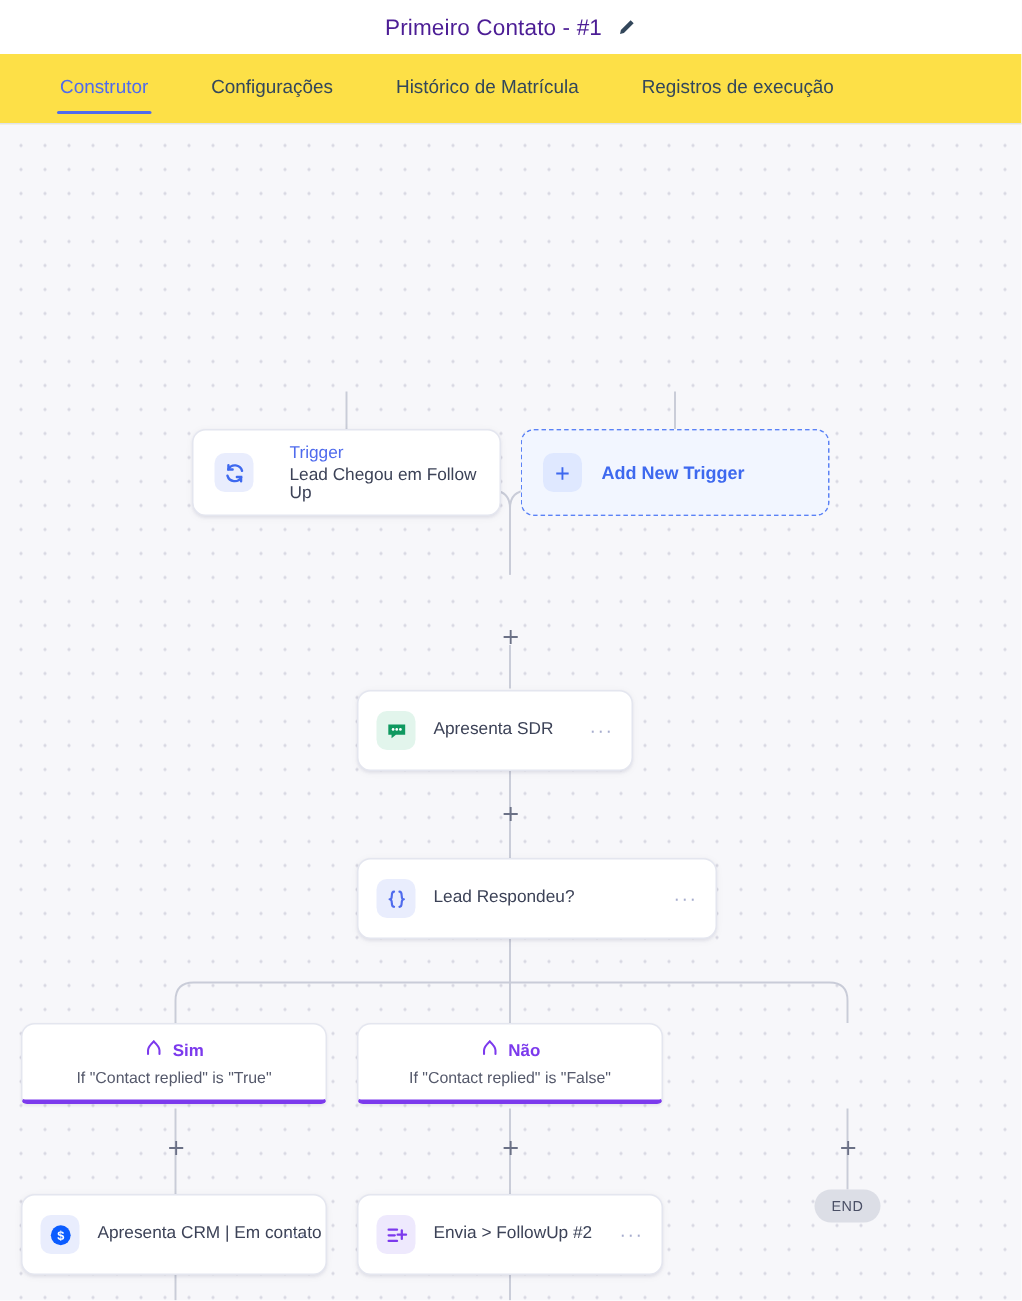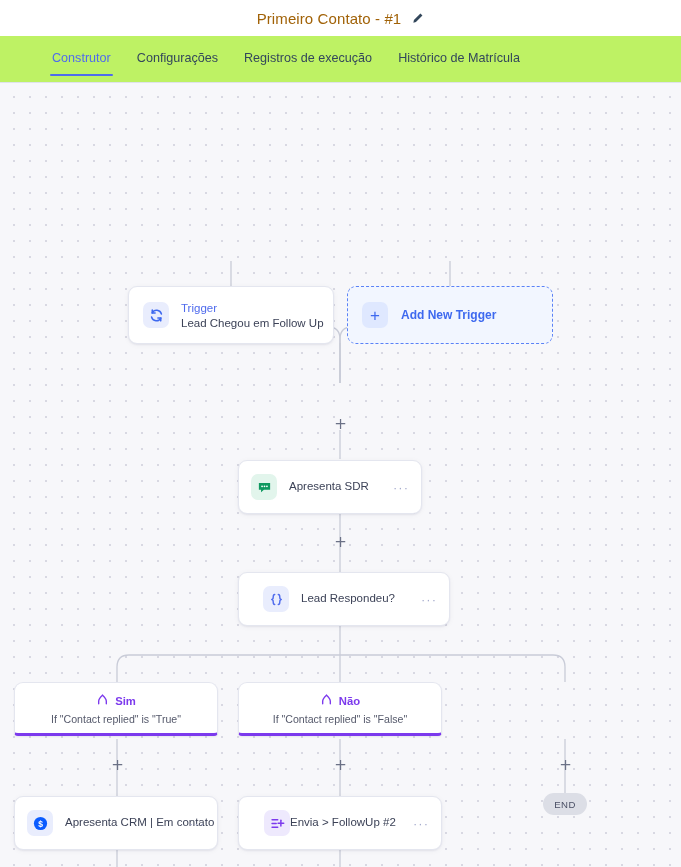--- a/index.html
+++ b/index.html
@@ -14,36 +14,36 @@
   
   .header {
     position: relative;
     height: 36px;
     background: #ffffff;
     display: flex; align-items: center; justify-content: center;
     gap: 10px;
   }
   .header-title {
     font-size: 15px;
-    color: #a16207;
+    color: #4c1d95;
     font-weight: 400;
     letter-spacing: .1px;
   }
   .pencil-icon { display:flex; align-items:center; color:#33475b; cursor:pointer; }
   .pencil-icon svg { display:block; }
 
   
   .tabbar {
     position: relative;
     height: 47px;
-    background: #bef264;
+    background: #fde047;
     border-bottom: 1px solid #dfe3eb;
     display: flex; align-items: stretch;
-    padding-left: 52px;
-    gap: 26px;
+    padding-left: 40px;
+    gap: 42px;
   }
   .tab {
     display: flex; align-items: center;
     font-size: 12.6px;
     color: #33475b;
     cursor: pointer;
     position: relative;
     padding-bottom: 2px;
     white-space: nowrap;
   }
@@ -91,40 +91,40 @@
   .node-sub  { font-size: 11.5px; color:#3c4257; }
   .trig-label { font-size: 11.5px; color:#4f6bed; line-height:1.35; }
 
   .dots {
     position:absolute; right:12px; top:50%; transform:translateY(-50%);
     color:#a6accd; font-size: 13px; letter-spacing:1px; line-height:1;
     cursor:pointer; user-select:none;
   }
 
   
-  .trigger-card { left:128px; top:203px; width:206px; height:58px; padding-left:14px; gap:12px; }
+  .trigger-card { left:128px; top:203px; width:206px; height:58px; padding-left:14px; gap:24px; }
   .add-trigger {
     position:absolute; left:347px; top:203px; width:206px; height:58px;
     border: 1.4px dashed #5b82f6;
     border-radius: 9px;
     background: #f2f6ff;
     display:flex; align-items:center; gap:13px; padding-left:14px;
     cursor:pointer;
   }
   .add-trigger .plusbox {
     width:26px; height:26px; border-radius:7px; background:#dfe8ff;
     display:flex; align-items:center; justify-content:center;
     color:#3e69ef; font-size:17px; line-height:1; font-weight:400;
   }
   .add-trigger .at-label { font-size:12px; color:#3e69ef; font-weight:700; }
 
   .node-sdr  { left:238px; top:377px; width:184px; height:54px; padding-left:12px; gap:12px; }
-  .node-cond { left:238px; top:489px; width:212px; height:54px; padding-left:24px; gap:12px; }
+  .node-cond { left:238px; top:489px; width:240px; height:54px; padding-left:12px; gap:12px; }
   .node-crm  { left:14px;  top:713px; width:204px; height:54px; padding-left:12px; gap:12px; }
-  .node-env  { left:238px; top:713px; width:204px; height:54px; padding-left:25px; }
+  .node-env  { left:238px; top:713px; width:204px; height:54px; padding-left:12px; gap:12px; }
 
   
   .branch {
     position:absolute;
     width:204px; height:54px;
     background:#ffffff;
     border:1px solid #e4e6ef;
     border-bottom: 3px solid #7c3aed;
     border-radius: 9px 9px 4px 4px;
     box-shadow: 0 1px 2px rgba(30,35,70,0.07);
@@ -171,24 +171,24 @@
   </div>
 
   <div class="tabbar">
     <div class="tab active">
       <span>Construtor</span>
     </div>
     <div class="tab">
       <span>Configurações</span>
     </div>
     <div class="tab">
+      <span>Histórico de Matrícula</span>
+    </div>
+    <div class="tab">
       <span>Registros de execução</span>
-    </div>
-    <div class="tab">
-      <span>Histórico de Matrícula</span>
     </div>
   </div>
 
   <div class="canvas">
 
     <svg class="edges" viewBox="0 0 681 784">
       <g fill="none" stroke="#c9ccd8" stroke-width="1.3">
 
         <path d="M231,178 L231,232 Q231,244 243,244 L328,244 Q340,244 340,256 L340,300"></path>
         <path d="M450,178 L450,232 Q450,244 438,244 L352,244 Q340,244 340,256 L340,300"></path>

